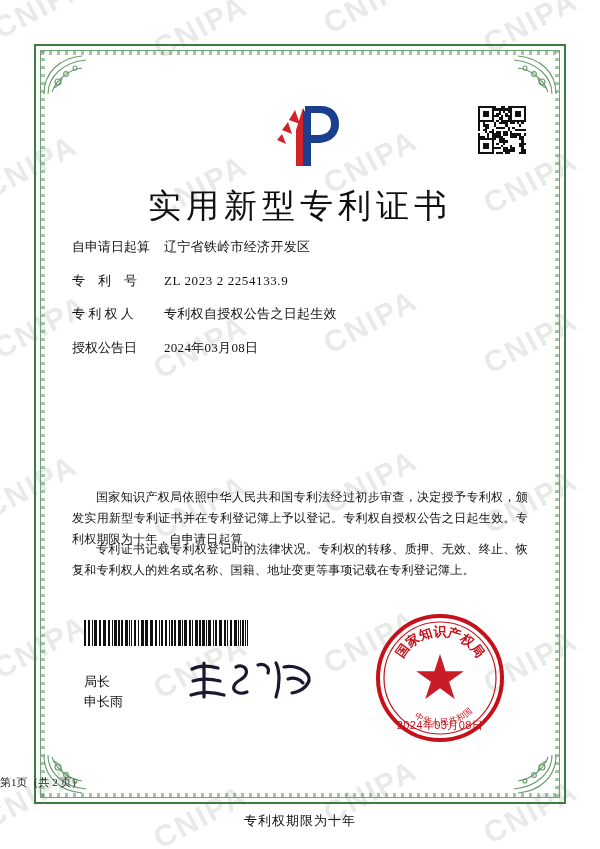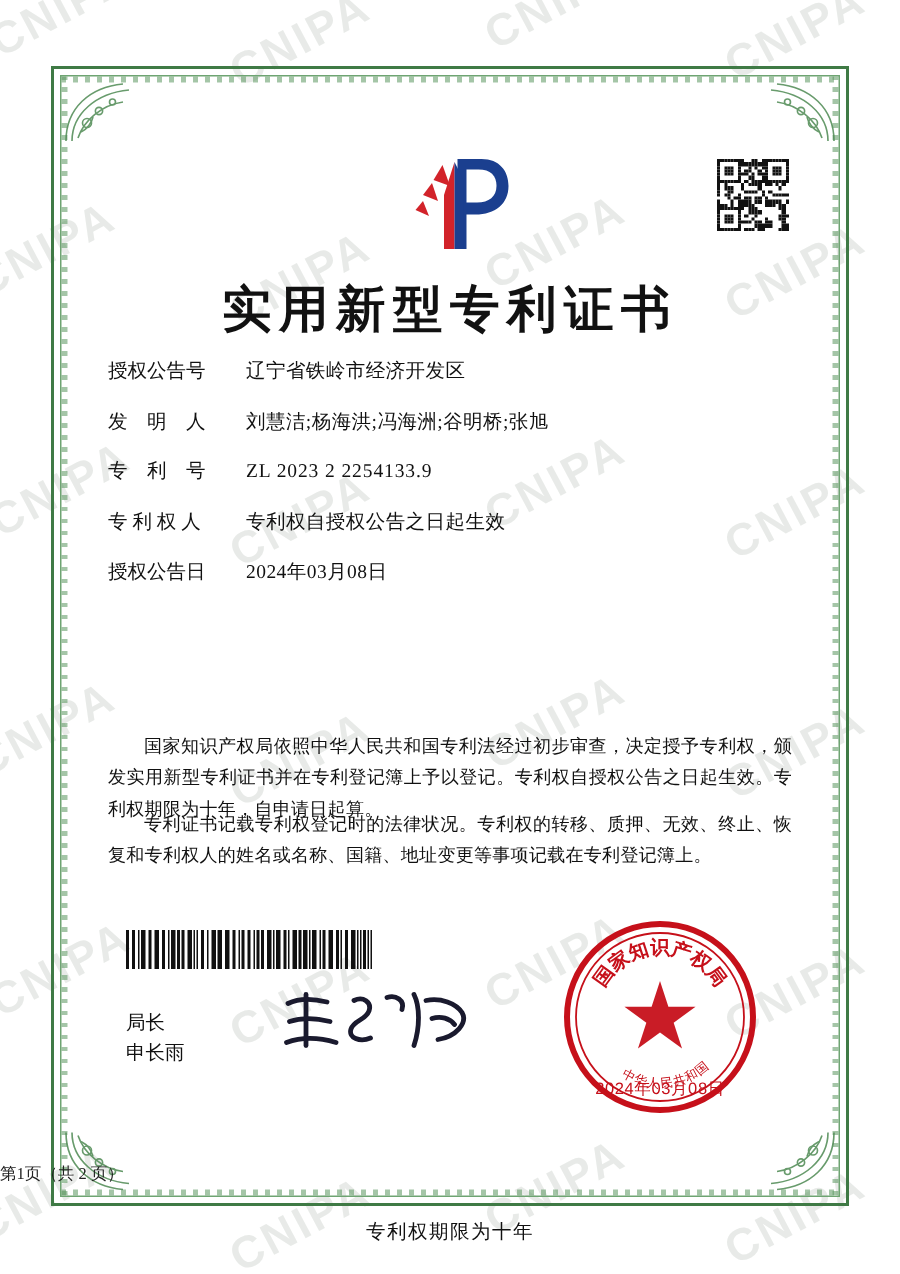--- a/index.html
+++ b/index.html
@@ -110,21 +110,21 @@
     grid-template-columns: repeat(21, 1fr);
     grid-template-rows: repeat(21, 1fr);
   }
   .qr i { background: #111; }
 
   .title {
     position: absolute;
     left: 0; right: 0; top: 184px;
     text-align: center;
     font-size: 33px;
-    font-weight: 700;
+    font-weight: 400;
     letter-spacing: 5px;
     color: #111;
     font-family: "Liberation Serif", serif;
   }
 
   
   .fields {
     position: absolute;
     left: 72px; top: 238px;
     width: 456px;
@@ -776,26 +776,22 @@
         <i></i>
         <i></i>
         <i></i>
       </div>
   </div>
 
   <div class="title">实用新型专利证书</div>
 
   <div class="fields">
     <div class="row">
-      <div class="lbl">授权公告号</div>
+      <div class="lbl">自申请日起算</div>
       <div class="val">辽宁省铁岭市经济开发区</div>
-    </div>
-    <div class="row">
-      <div class="lbl">发　明　人</div>
-      <div class="val">刘慧洁;杨海洪;冯海洲;谷明桥;张旭</div>
     </div>
     <div class="row">
       <div class="lbl">专　利　号</div>
       <div class="val mono-ish">ZL 2023 2 2254133.9</div>
     </div>
     <div class="row">
       <div class="lbl">专 利 权 人</div>
       <div class="val">专利权自授权公告之日起生效</div>
     </div>
     <div class="row row-split">

